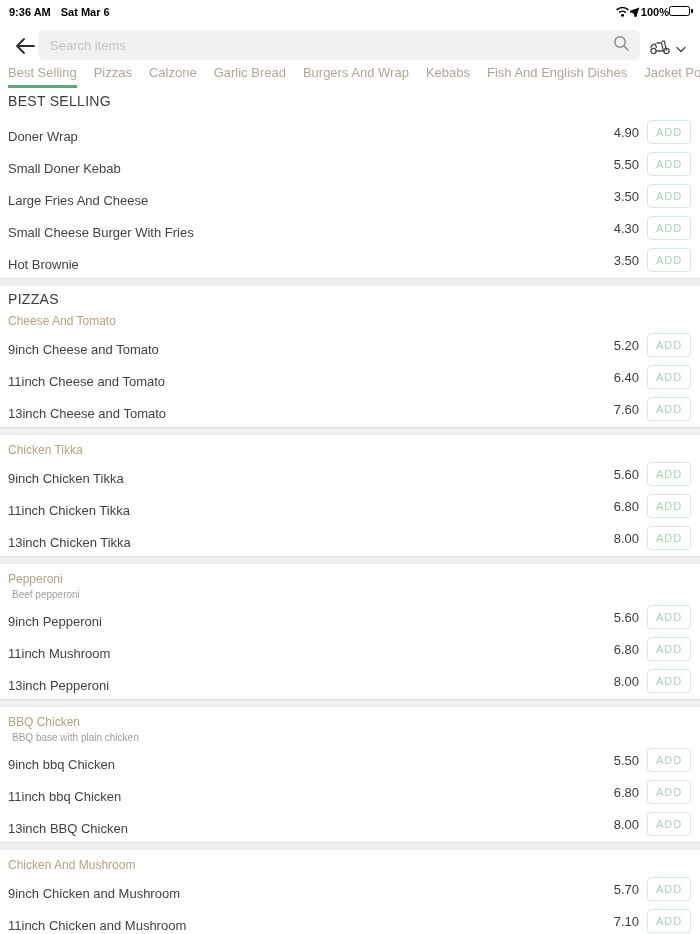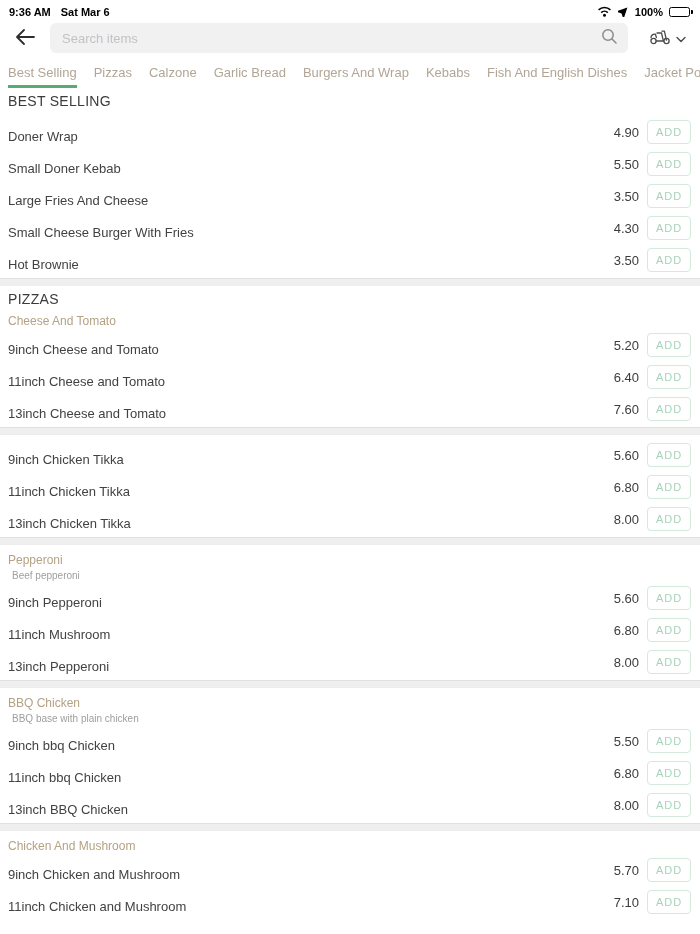--- a/index.html
+++ b/index.html
@@ -6,29 +6,29 @@
   html,body { width:700px; height:934px; overflow:hidden; background:#fff;
     font-family:"Liberation Sans", sans-serif; }
   :root{
     --accent-green:#57ab74; --add-button-text:#a8d3ba; --add-button-border:#d6e9dd;
     --tab-text:#b1a696; --group-header-text:#b4a284; --separator:#f0efef;
   }
   
   .status-bar{ height:16px; display:flex; justify-content:space-between; align-items:center;
     padding:7px 7px 0 9px; font-size:11px; color:#000; font-weight:600; }
   .sb-left{ display:flex; gap:10px; align-items:center; }
-  .sb-right{ display:flex; gap:6px; align-items:center; }
+  .sb-right{ display:flex; gap:0; align-items:flex-start; }
   .sb-right svg{ display:block; }
   .battery-body{ width:21px; height:10px; border:1px solid #000; border-radius:2.5px;
     padding:1px; position:relative; }
   .battery-fill{ width:100%; height:100%; background:#000; border-radius:1px; }
   .battery-tip{ width:2px; height:4px; background:#000; border-radius:0 1px 1px 0; }
   .sb-right .tip-wrap{ display:flex; align-items:center; gap:1px; }
   
-  .header{ height:44px; display:flex; align-items:center; padding:0 10px 0 12px; gap:12px; }
+  .header{ height:44px; display:flex; align-items:flex-end; padding:0 10px 0 12px; }
   .back-btn{ background:none; border:none; width:26px; height:26px; display:flex;
     align-items:center; justify-content:center; cursor:pointer; }
   .search-box{ flex:1; height:30px; background:#f1f1f2; border-radius:6px; display:flex;
     align-items:center; padding:0 10px 0 12px; }
   .search-box input{ flex:1; border:none; background:transparent; outline:none; font-size:13px;
     color:#444; font-family:"Liberation Sans", sans-serif; }
   .search-box input::placeholder{ color:#c3c3c6; }
   .delivery-select{ background:none; border:none; display:flex; align-items:center; gap:4px;
     padding:2px 4px; margin-left:4px; cursor:pointer; }
   
@@ -193,20 +193,21 @@
         <div class="item-row">
     <span class="item-name">13inch Cheese and Tomato</span>
     <span class="item-price">7.60</span>
     <button class="add-btn">ADD</button>
   </div>
       </div>
   </div>
     <div class="separator"></div>
     <div class="menu-block">
 
+    <div class="group-name">Chicken Tikka</div>
 
     <div>
         <div class="item-row">
     <span class="item-name">9inch Chicken Tikka</span>
     <span class="item-price">5.60</span>
     <button class="add-btn">ADD</button>
   </div>
         <div class="item-row">
     <span class="item-name">11inch Chicken Tikka</span>
     <span class="item-price">6.80</span>

